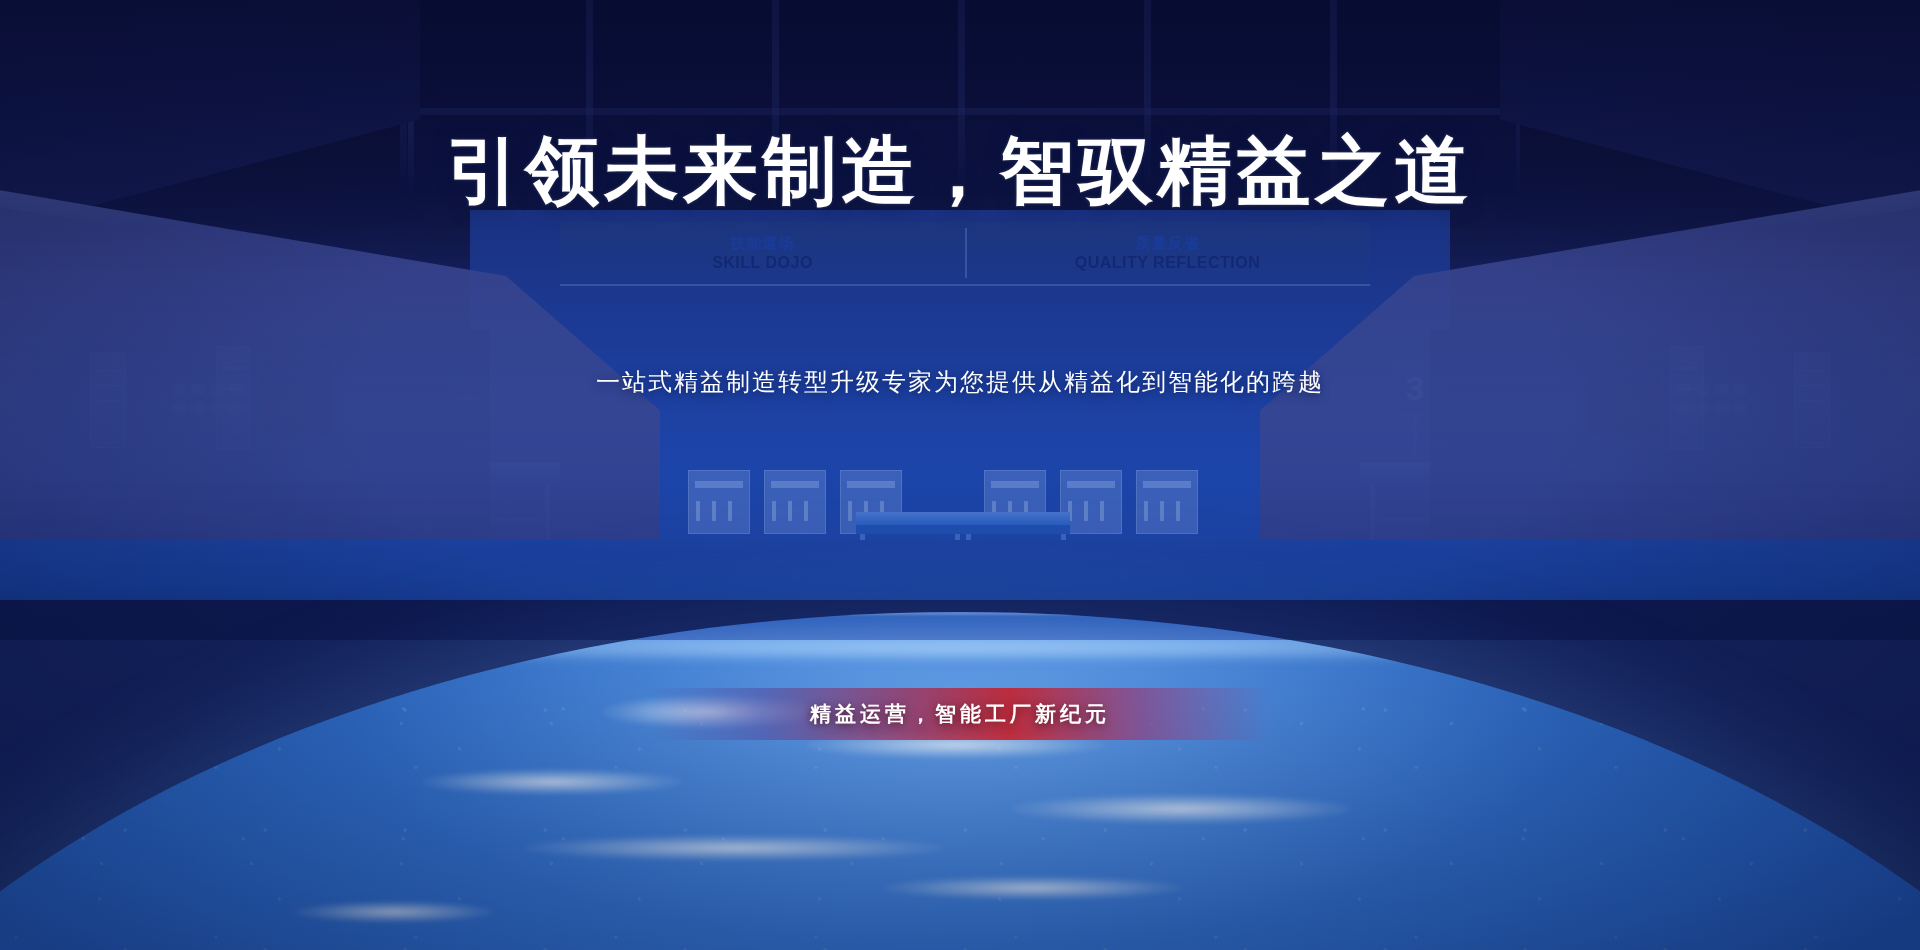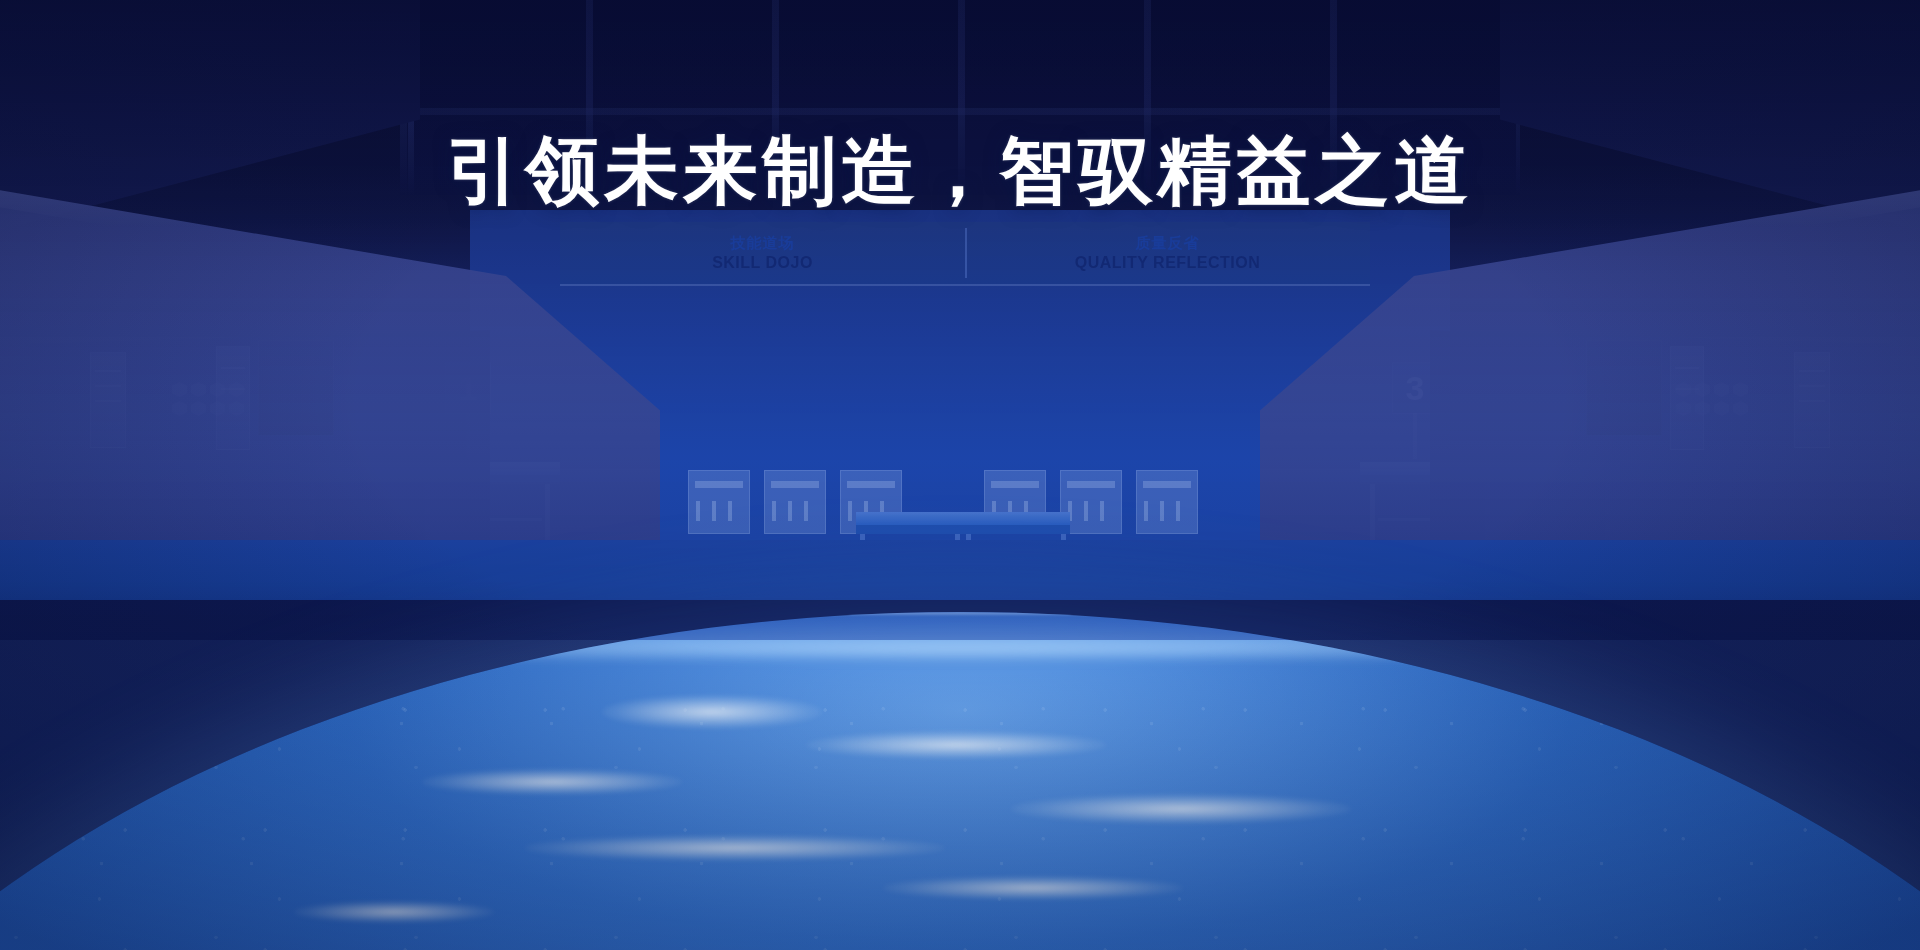--- a/index.html
+++ b/index.html
@@ -473,17 +473,19 @@
     <span class="cloud" style="left:24%; top:17.5%; width:200px; height:22px;"></span>
   </div>
 
   <div class="tint"></div>
   <div class="vignette"></div>
 
   <div class="content">
 
     <h1 class="headline">引领未来制造，智驭精益之道</h1>
 
-
-
+    <p class="subline">一站式精益制造转型升级专家为您提供从精益化到智能化的跨越</p>
+
+
+    <div class="badge">精益运营，智能工厂新纪元</div>
 
   </div>
 </div>
 
 </body></html>

